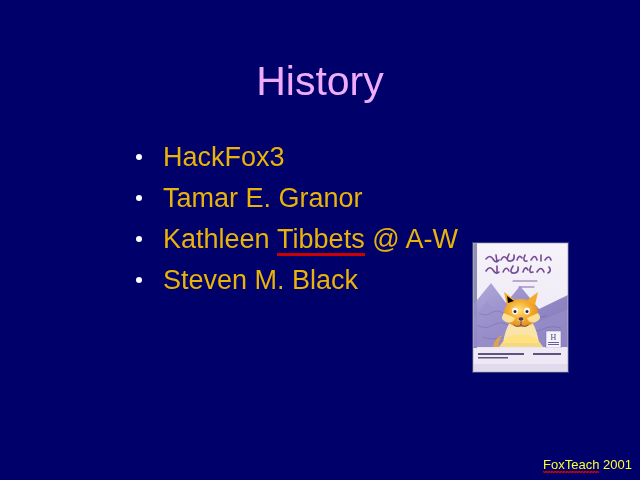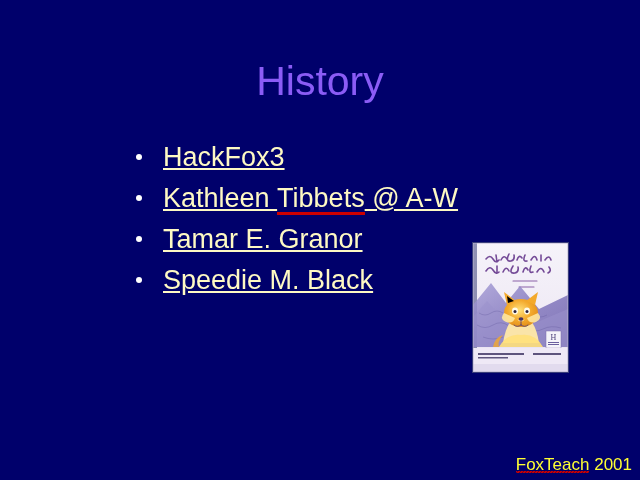--- a/index.html
+++ b/index.html
@@ -19,21 +19,21 @@
     overflow: hidden;
   }
 
   
   #slide-title {
     position: absolute;
     left: 0;
     top: 57px;
     width: 640px;
     text-align: center;
-    color: #8b5cf6;
+    color: #f0abfc;
     font-size: 41px;
     font-weight: normal;
     line-height: 48px;
     letter-spacing: 0px;
   }
 
   
   #bullet-list {
     position: absolute;
     left: 131px;
@@ -41,24 +41,23 @@
     width: 340px;
     margin: 0;
     padding: 0;
     list-style: none;
   }
   .bullet-item {
     position: relative;
     height: 41px;
     line-height: 36px;
     padding-left: 32px;
-    color: #fef9c3;
+    color: #eab308;
     font-size: 27px;
     white-space: nowrap;
-    text-decoration: underline;
   }
   .bullet-dot {
     position: absolute;
     left: 5px;
     top: 15px;
     width: 6px;
     height: 6px;
     border-radius: 50%;
     background: #ffffff;
   }
@@ -111,21 +110,21 @@
   }
 
   
   #footer {
     position: absolute;
     left: 0;
     top: 457px;
     width: 632px;
     text-align: right;
     color: #ffff33;
-    font-size: 17px;
+    font-size: 13px;
     line-height: 16px;
   }
   #footer .misspelled::after {
     height: 2px;
     bottom: 0px;
     background-size: 3px 2px, 3px 2px;
     background-position: 0 0, 1.5px 0;
   }
 </style>
 </head>
@@ -137,33 +136,33 @@
 
   <ul id="bullet-list">
 
     <li class="bullet-item">
       <span class="bullet-dot"></span>
       <span class="bullet-text">HackFox3</span>
     </li>
 
     <li class="bullet-item">
       <span class="bullet-dot"></span>
+      <span class="bullet-text">Tamar E. Granor</span>
+    </li>
+
+    <li class="bullet-item">
+      <span class="bullet-dot"></span>
       <span class="bullet-text">Kathleen </span><span class="misspelled">Tibbets</span><span class="bullet-text"> @ A-W</span>
     </li>
 
-    <li class="bullet-item">
-      <span class="bullet-dot"></span>
-      <span class="bullet-text">Tamar E. Granor</span>
-    </li>
-
-
-
-    <li class="bullet-item">
-      <span class="bullet-dot"></span>
-      <span class="bullet-text">Speedie M. Black</span>
+
+
+    <li class="bullet-item">
+      <span class="bullet-dot"></span>
+      <span class="bullet-text">Steven M. Black</span>
     </li>
 
   </ul>
 
   <div id="book-cover">
     <svg class="cover-svg" viewBox="0 0 95 129">
       <defs>
         <linearGradient id="paperGrad" x1="0" y1="0" x2="0" y2="1">
           <stop offset="0%" stop-color="#f6f3fa"></stop>
           <stop offset="60%" stop-color="#efeaf5"></stop>

